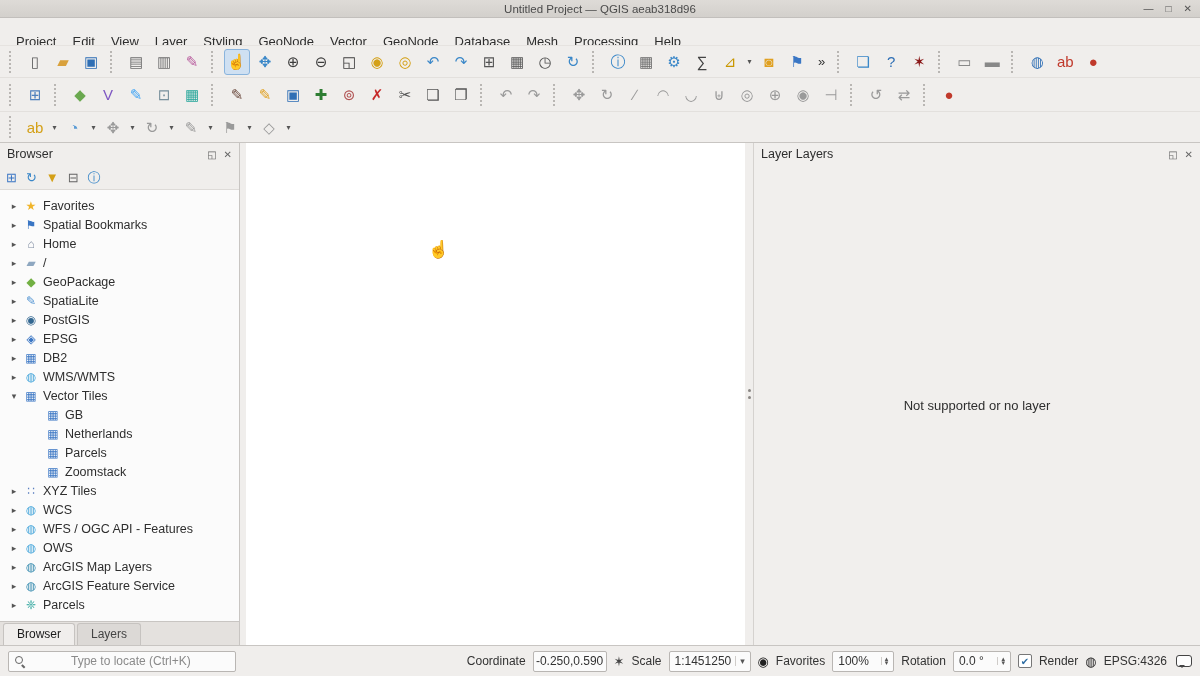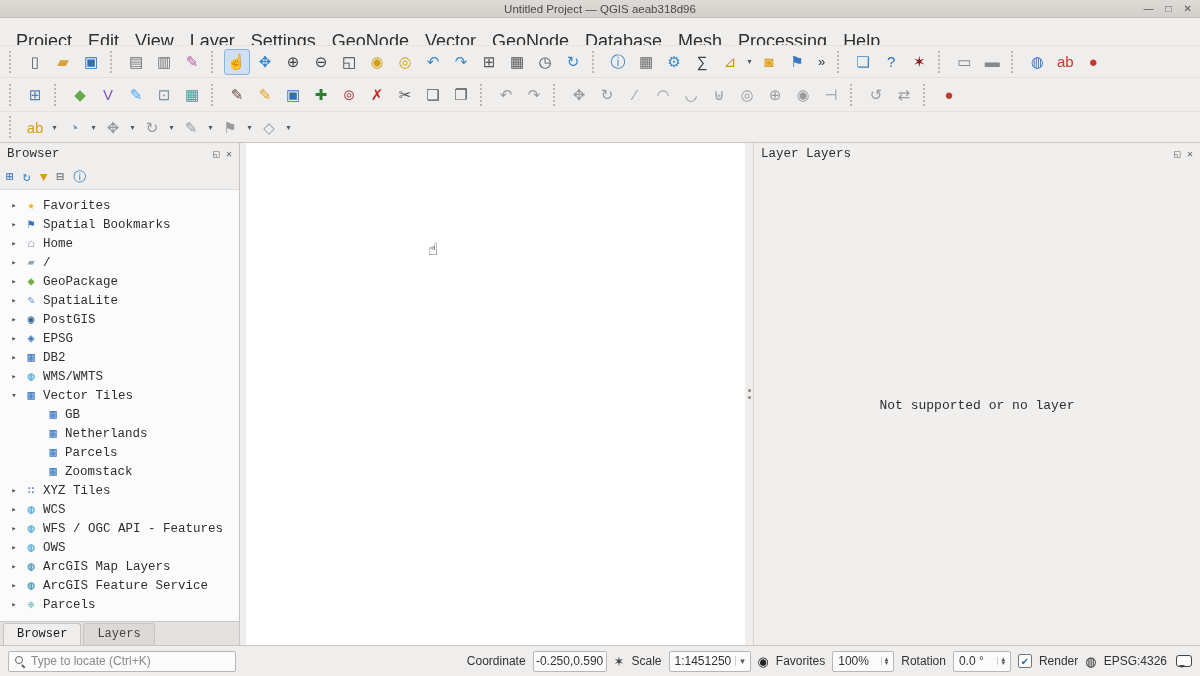--- a/index.html
+++ b/index.html
@@ -15,36 +15,36 @@
   .titlebar {
     height:18px; background:linear-gradient(#dedbd7,#d3d0cc);
     border-bottom:1px solid #c2bfbc;
     display:flex; align-items:center; justify-content:center;
     position:relative; font-size:11.5px; color:#4a4a4a; flex:0 0 auto;
   }
   .win-controls { position:absolute; right:8px; top:0; height:100%; display:flex; gap:12px; align-items:center; font-size:10px; color:#555; }
   .win-controls span { cursor:default; }
   
   .menubar { height:27px; background:#f0eeec; display:flex; align-items:center; padding:0 8px; flex:0 0 auto; }
-  .menu-item { padding:4px 8px; font-size:18px; border-radius:3px;margin-top:20px; }
+  .menu-item { padding:4px 8px; font-size:13px; border-radius:3px;margin-top:20px; }
   
   .toolbar { background:#f0eeec; display:flex; align-items:center; padding:0 4px; flex:0 0 auto; }
   #tb1 { height:32px; border-top:1px solid #e6e3e0; }
   #tb2 { height:34px; border-top:1px solid #e3e0dd; }
   #tb3 { height:32px; border-top:1px solid #e3e0dd; border-bottom:1px solid #c8c5c2; justify-content:flex-start; }
   .tb-icon {
     width:26px; height:26px; display:inline-flex; align-items:center; justify-content:center;
     font-size:15px; border-radius:3px; margin:0 1px; flex:0 0 auto; line-height:1;
   }
   .tb-icon.active { background:#cfe0f2; border:1px solid #8ab4dd; }
   .tb-handle { width:7px; height:22px; margin:0 5px; border-left:2px dotted #b9b6b3; flex:0 0 auto; }
   .tb-drop { width:11px; font-size:8px; color:#555; display:inline-flex; align-items:center; justify-content:center; flex:0 0 auto; }
   .tb-overflow { font-size:13px; padding:0 7px; flex:0 0 auto; }
   
-  .main { flex:1 1 auto; display:flex; min-height:0;font-family:Liberation Mono, monospace; }
+  .main { flex:1 1 auto; display:flex; min-height:0; }
   .left-panel { width:240px; flex:0 0 auto; display:flex; flex-direction:column; background:#f0eeec; border-right:1px solid #c8c5c2; }
   .panel-header { height:22px; display:flex; align-items:center; padding:0 7px; font-size:12.5px; color:#2e2e2e; flex:0 0 auto; }
   .panel-header .spacer { flex:1; }
   .ph-icon { font-size:10px; color:#666; margin-left:7px; }
   .browser-tools { height:24px; display:flex; align-items:center; padding:0 6px; gap:9px; flex:0 0 auto; }
   .bt-icon { font-size:13px; line-height:1; }
   .tree { flex:1 1 auto; background:#fbfbfb; border-top:1px solid #dedbd8; overflow:hidden; padding-top:6px; }
   .tree-item { height:19px; display:flex; align-items:center; font-size:12.5px; }
   .tree-arrow { width:16px; text-align:center; font-size:9px; color:#555; flex:0 0 auto; }
   .tree-icon { width:18px; text-align:center; font-size:12px; flex:0 0 auto; line-height:1; }
@@ -58,21 +58,21 @@
   .splitter-r { width:8px; background:#f0eeec; flex:0 0 auto; display:flex; flex-direction:column; align-items:center; justify-content:center; gap:4px; }
   .splitter-r i { width:3px; height:3px; border-radius:50%; background:#8a8784; }
   .right-panel { width:447px; flex:0 0 auto; display:flex; flex-direction:column; background:#f1efed; border-left:1px solid #d5d2cf; }
   .right-panel .content { flex:1; display:flex; align-items:center; justify-content:center; font-size:13px; color:#2e2e2e; }
   
   .statusbar {
     height:31px; flex:0 0 auto; background:#f0eeec; border-top:1px solid #c8c5c2;
     display:flex; align-items:center; padding:0 8px; gap:7px; font-size:12px; color:#333;
   }
   .locate { width:228px; height:21px; background:#fbfbfb; border:1px solid #b9b6b3; border-radius:2px; display:flex; align-items:center; padding:0 5px; gap:5px; flex:0 0 auto; }
-  .locate input { border:none; outline:none; background:transparent; width:100%; font-size:12px; font-family:inherit; color:#333; }
+  .locate input { border:none; outline:none; background:transparent; width:100%; font-size:12px; font-family:inherit; color:#333;margin-left:40px; }
   .locate input::placeholder { color:#8a8a8a; }
   .mag-icon { position:relative; width:12px; height:12px; flex:0 0 auto; }
   .mag-icon::before { content:""; position:absolute; left:1px; top:1px; width:6px; height:6px; border:1.5px solid #666; border-radius:50%; }
   .mag-icon::after { content:""; position:absolute; left:8px; top:9px; width:4px; height:1.5px; background:#666; transform:rotate(45deg); transform-origin:left center; }
   .sb-spacer { flex:1 1 auto; }
   .sb-label { white-space:nowrap; }
   .sb-icon { font-size:13px; color:#444; line-height:1; }
   .sb-icon.dark { color:#222; }
   .sb-box { height:21px; background:#fbfbfb; border:1px solid #b9b6b3; border-radius:2px; display:flex; align-items:center; padding:0 5px; white-space:nowrap; }
   .sb-box.coord { width:74px; justify-content:center; }
@@ -101,21 +101,21 @@
 <div class="menubar">
 
     <span class="menu-item">Project</span>
 
     <span class="menu-item">Edit</span>
 
     <span class="menu-item">View</span>
 
     <span class="menu-item">Layer</span>
 
-    <span class="menu-item">Settings</span>
+    <span class="menu-item">Styling</span>
 
     <span class="menu-item">GeoNode</span>
 
     <span class="menu-item">Vector</span>
 
     <span class="menu-item">GeoNode</span>
 
     <span class="menu-item">Database</span>
 
     <span class="menu-item">Mesh</span>

